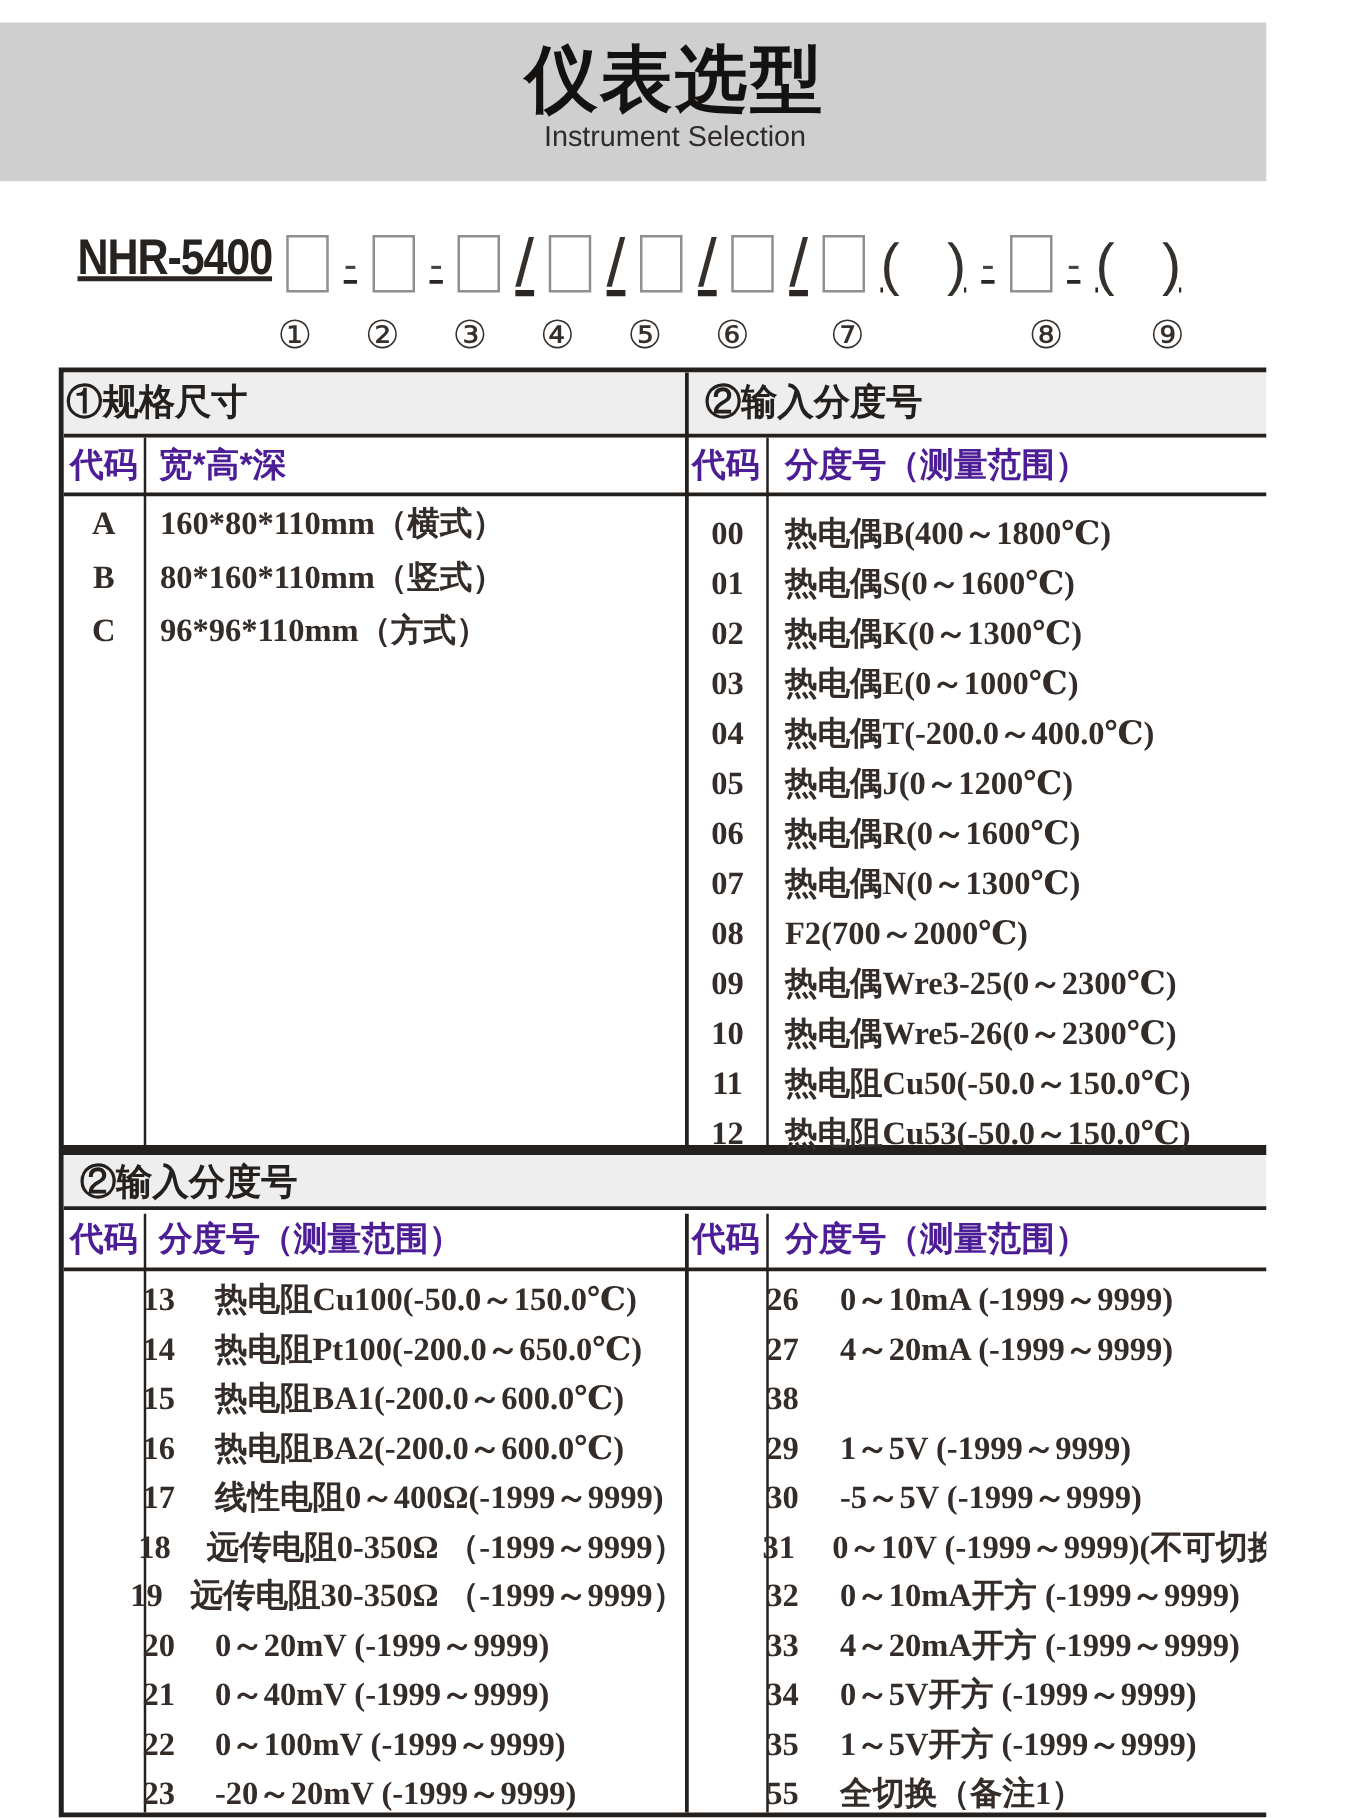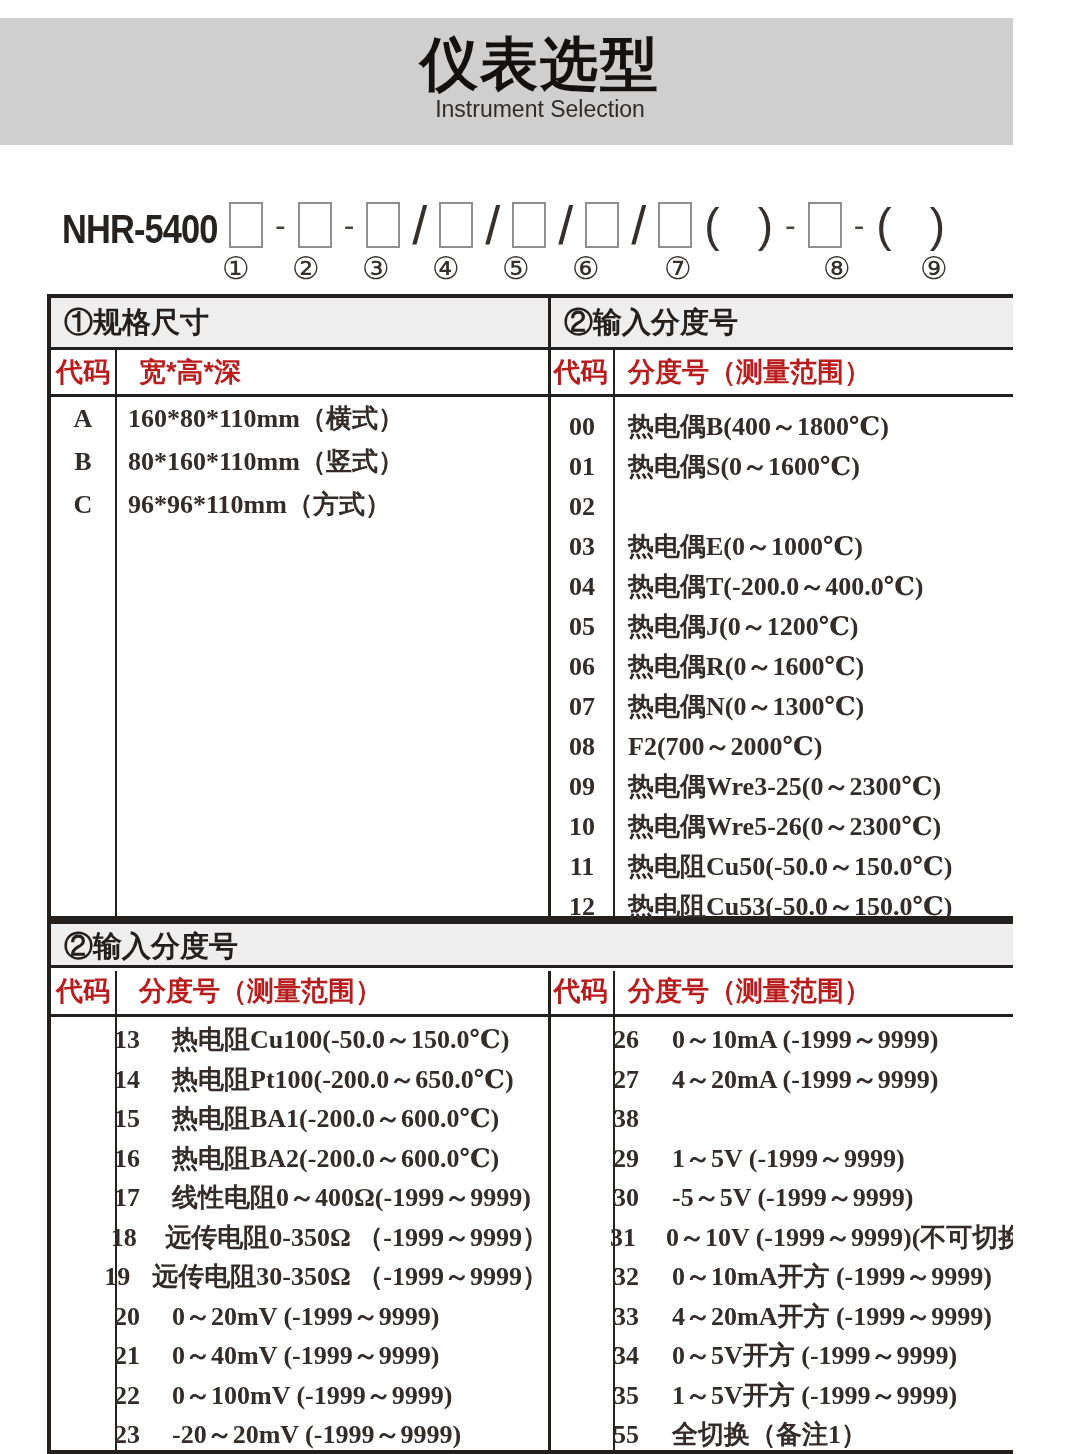--- a/index.html
+++ b/index.html
@@ -5,21 +5,21 @@
   html,body{margin:0;padding:0;}
   body{background:#ffffff;font-family:"Liberation Sans", sans-serif;color:#2a2522;}
   .page{position:relative;width:1013px;height:1454px;background:#ffffff;overflow:hidden;}
 
   
   .band{position:absolute;left:0;top:18px;width:1080px;height:127px;background:#d0cfcf;text-align:center;}
   .band .title{margin-top:14px;font-size:58px;font-weight:900;letter-spacing:2px;color:#141210;line-height:64px;}
   .band .subtitle{font-size:23px;font-weight:400;color:#2f2b28;line-height:26px;}
 
   
-  .model-row{position:absolute;left:62px;top:196px;height:56px;display:flex;align-items:flex-end;}
+  .model-row{position:absolute;left:62px;top:184px;height:56px;display:flex;align-items:flex-start;text-decoration:underline;}
   .model-prefix{font-size:40px;font-weight:700;letter-spacing:-1px;transform:scaleX(0.86);transform-origin:left center;color:#262220;white-space:nowrap;}
   .model-tokens{display:flex;align-items:center;gap:12px;margin-left:-14px;}
   .mbox{display:inline-block;width:30px;height:42px;border:2px solid #8f8f8f;background:#fff;}
   .msep{font-size:32px;font-weight:400;color:#4a4440;line-height:42px;}
   .msep.slash{font-size:54px;font-weight:400;color:#35302c;line-height:54px;}
   .msep.paren{font-size:46px;font-weight:300;color:#35302c;line-height:50px;}
   .msep.paren-open{margin-right:26px;}
 
   .circles{position:absolute;left:0;top:250px;width:1080px;height:36px;}
   .circle{position:absolute;font-size:31px;line-height:36px;color:#35302c;font-family:"DejaVu Sans", sans-serif;}
@@ -33,28 +33,28 @@
   .vline{position:absolute;background:#24201e;}
   .t1 .mid{left:497px;top:0;bottom:0;width:3px;}
   .t1 .code-l{left:64px;top:52px;bottom:0;width:2px;}
   .t1 .code-r{left:562px;top:52px;bottom:0;width:2px;}
   .t2 .mid{left:497px;top:47px;bottom:0;width:3px;}
   .t2 .code-l{left:64px;top:47px;bottom:0;width:2px;}
   .t2 .code-r{left:562px;top:47px;bottom:0;width:2px;}
 
   .t1-header{display:flex;height:49px;background:#efeeee;border-bottom:3px solid #24201e;}
   .t1-header .hcell{box-sizing:border-box;line-height:49px;font-size:29px;font-weight:800;color:#24201e;}
-  .t1-header .hleft{width:497px;padding-left:13px;}
+  .t1-header .hleft{width:497px;padding-left:2px;}
   .t1-header .hright{flex:1;padding-left:16px;}
 
-  .subrow{display:flex;font-size:27px;font-weight:800;color:#b91c1c;}
+  .subrow{display:flex;font-size:27px;font-weight:800;color:#4c1d95;}
   .t1 .subrow{height:44px;line-height:44px;border-bottom:3px solid #24201e;}
   .t2 .subrow{height:46px;line-height:46px;border-bottom:3px solid #24201e;}
   .s-code{width:64px;text-align:center;box-sizing:border-box;}
-  .s-desc{width:433px;padding-left:24px;box-sizing:border-box;}
+  .s-desc{width:433px;padding-left:12px;box-sizing:border-box;}
   .s-code2{width:65px;text-align:center;box-sizing:border-box;}
   .s-desc2{flex:1;padding-left:15px;box-sizing:border-box;}
 
   .t2-header{height:44px;line-height:44px;background:#efeeee;border-bottom:3px solid #24201e;font-size:29px;font-weight:800;color:#24201e;padding-left:13px;box-sizing:border-box;}
 
   .rows{position:absolute;}
   .t1-left{left:0;top:99px;width:497px;}
   .t1-right{left:500px;top:99px;width:482px;margin-top:10px;}
   .t2-left{left:0;top:96px;width:497px;}
   .t2-right{left:500px;top:96px;width:482px;}
@@ -151,20 +151,21 @@
     <span class="desc">热电偶B(400～1800℃)</span>
   </div>
 
   <div class="row">
     <span class="code">01</span>
     <span class="desc">热电偶S(0～1600℃)</span>
   </div>
 
   <div class="row">
     <span class="code">02</span>
+    <span class="desc">热电偶K(0～1300℃)</span>
   </div>
 
   <div class="row">
     <span class="code">03</span>
     <span class="desc">热电偶E(0～1000℃)</span>
   </div>
 
   <div class="row">
     <span class="code">04</span>
     <span class="desc">热电偶T(-200.0～400.0℃)</span>

